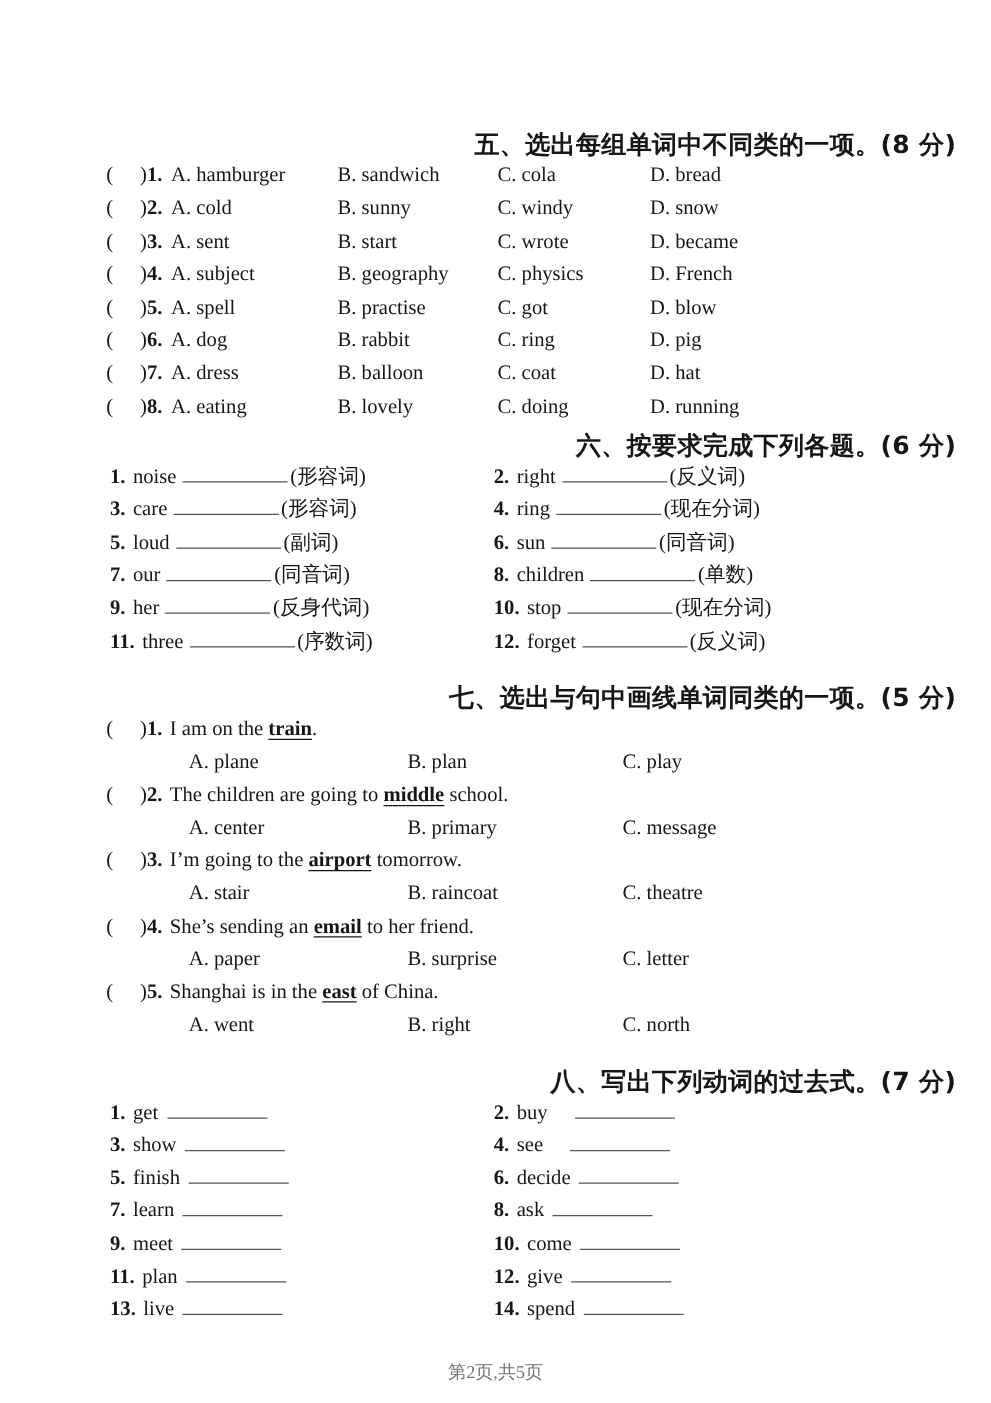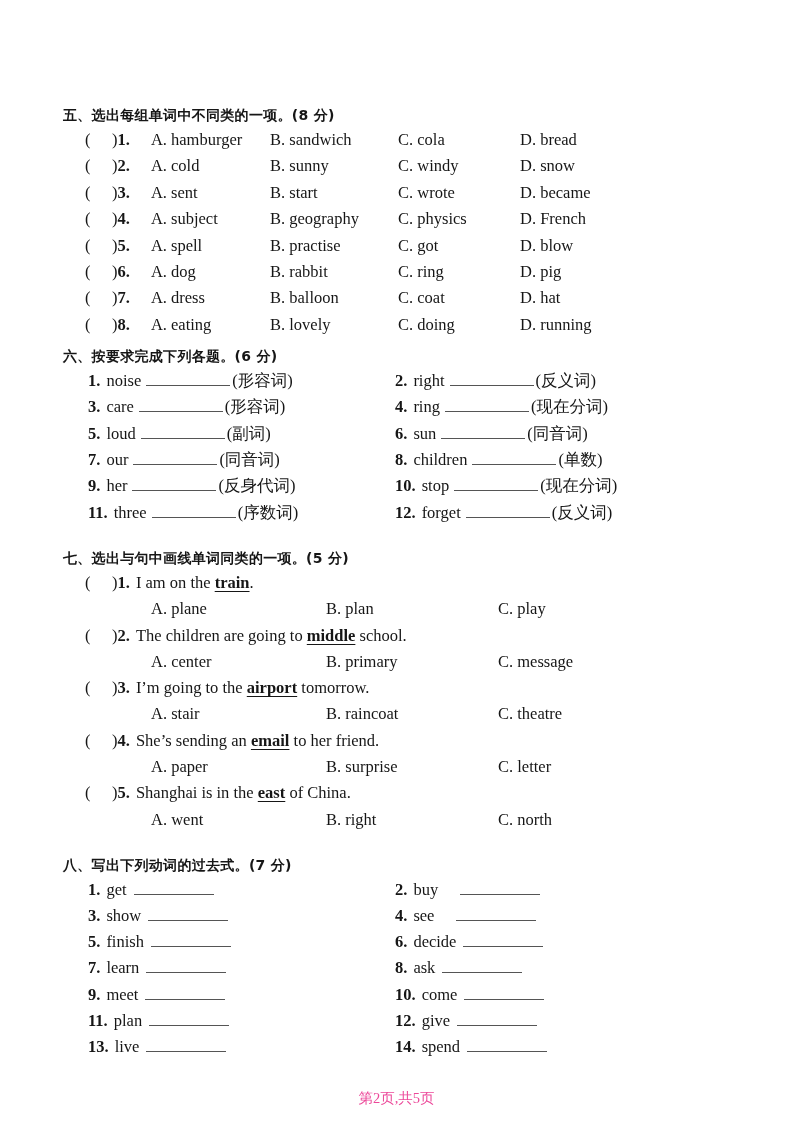--- a/index.html
+++ b/index.html
@@ -7,37 +7,38 @@
     position:relative;
     width:793px;height:1122px;
     background:#ffffff;
     font-family:"Liberation Serif","DejaVu Serif",serif;
     color:#161616;
     overflow:hidden;
   }
   .content{position:absolute;top:103px;left:63px;right:28px;}
   .h{
     font-family:"DejaVu Sans","Liberation Sans",sans-serif;
-    font-size:14px;font-weight:700;
+    font-size:20px;font-weight:700;
     height:24px;line-height:24px;
     letter-spacing:0.3px;
     white-space:nowrap;
+    text-align:right;
   }
   .h.m6{margin-top:6px;}
   .h.m4{margin-top:20px;}
   
   .row5{
     display:grid;
     grid-template-columns:27px 158px 128px 122px 1fr;
     padding-left:22px;
     height:26.4px;line-height:26.4px;
     font-size:16.5px;white-space:nowrap;
   }
   .num{font-weight:700;}
-  .opt{margin-left:21px;}
+  .opt{margin-left:7px;}
   
   .grid2{
     display:grid;
     grid-template-columns:307px 1fr;
     padding-left:25px;
     font-size:16.5px;
   }
   .cell6{height:26.3px;line-height:26.3px;white-space:nowrap;}
   .cell8{height:26.2px;line-height:26.2px;white-space:nowrap;}
   .word{margin-left:6px;margin-top:48px;}
@@ -61,21 +62,21 @@
     display:grid;
     grid-template-columns:175px 172px 1fr;
     padding-left:88px;
     height:26.3px;line-height:26.3px;
     font-size:16.5px;white-space:nowrap;
   }
   .u{text-decoration:underline;text-underline-offset:3px;font-weight:bold;}
   .footer{
     position:absolute;top:1088px;left:0;width:100%;
     text-align:center;font-size:14.5px;height:20px;line-height:20px;
-    color:#ec4899;
+    color:#737373;
   }
 </style>
 </head>
 <body>
 
 <div class="page">
   <div class="content">
 
     <div class="h">五、选出每组单词中不同类的一项。(8 分)</div>
 

